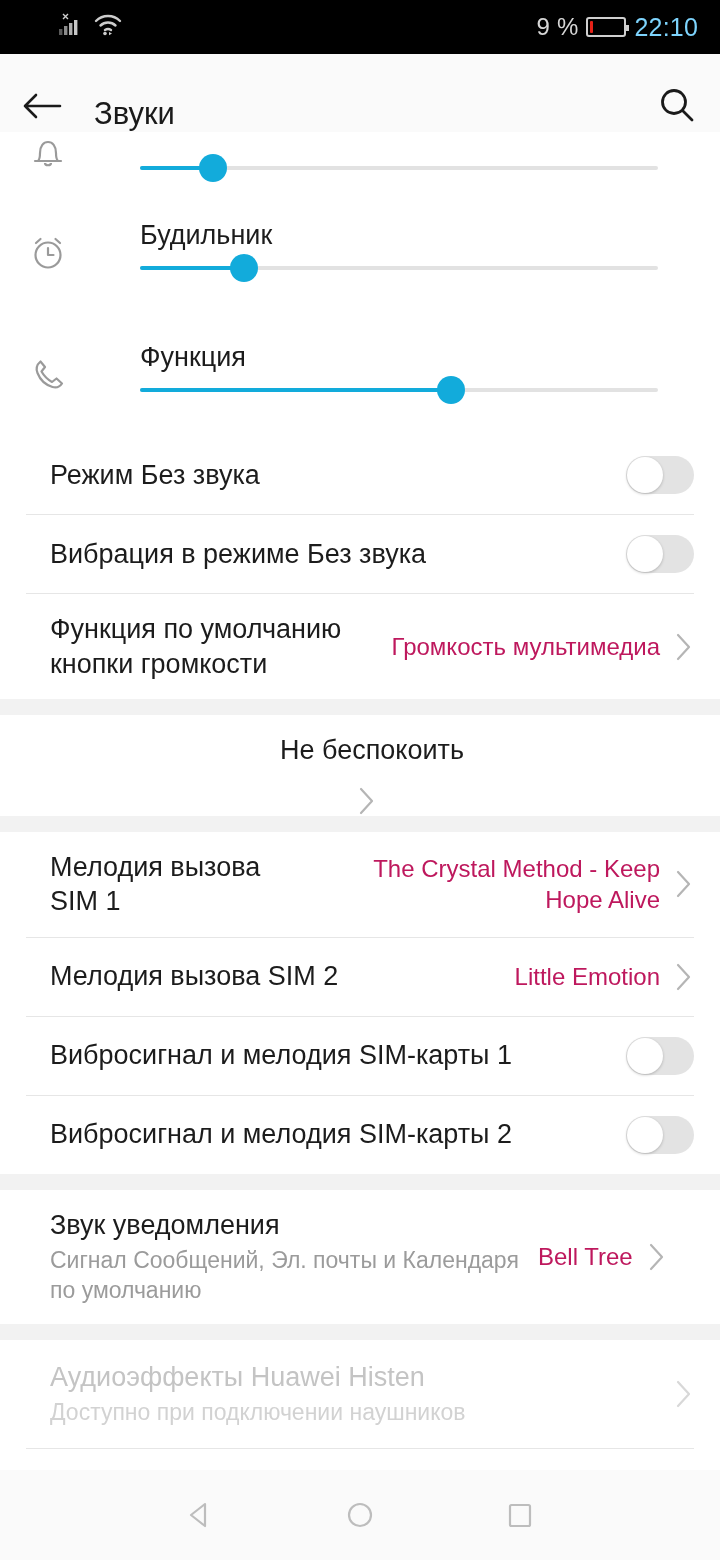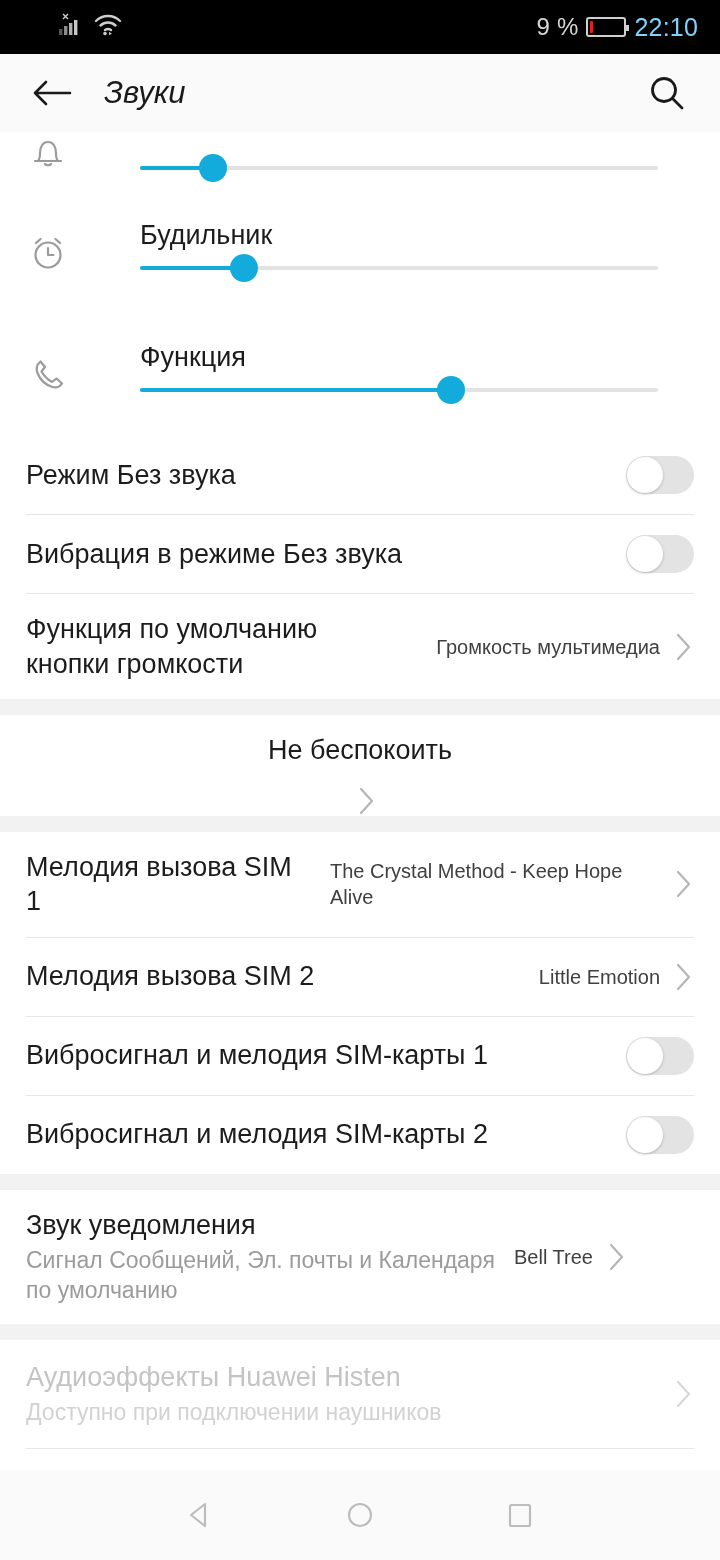--- a/index.html
+++ b/index.html
@@ -76,24 +76,23 @@
     border-radius: 1px;
   }
   .clock { font-size: 25px; color: #7dd3fc; }
 
   
   .app-bar {
     height: 78px;
     flex: 0 0 auto;
     background: #fafafa;
     display: flex;
-    align-items: center;
-    padding: 0 26px;
+    align-items: flex-end;
+    padding: 0 16px;
     box-sizing: border-box;
-    font-style: italic;
   }
   .back-btn {
     width: 52px; height: 52px;
     display: flex; align-items: center; justify-content: center;
     cursor: pointer;
   }
   .app-title {
     font-size: 31px;
     color: #1a1a1a;
     margin-left: 26px;
@@ -193,35 +192,37 @@
     min-height: 78px;
     padding: 0 26px 0 26px;
     box-sizing: border-box;
     position: relative;
     background: #ffffff;
   }
   .row-text {
     flex: 1 1 auto;
     padding: 18px 0;
     min-width: 0;
+    margin-left: 24px;
   }
   .row-title {
     font-size: 27px;
     color: #1c1c1c;
     line-height: 1.28;
   }
   .row-sub {
     font-size: 23px;
     color: #9b9b9b;
     line-height: 1.3;
     margin-top: 4px;
   }
   .row-value {
-    font-size: 20px;
-    color: #404040;
+    font-size: 24px;
+    color: #be185d;
+    text-align: right;
     padding-left: 18px;
     line-height: 1.3;
     max-width: 330px;
     flex: 0 0 auto;
   }
   .row-value.wide { max-width: 330px; }
   .chev {
     flex: 0 0 auto;
     margin-left: 14px;
     width: 20px;

